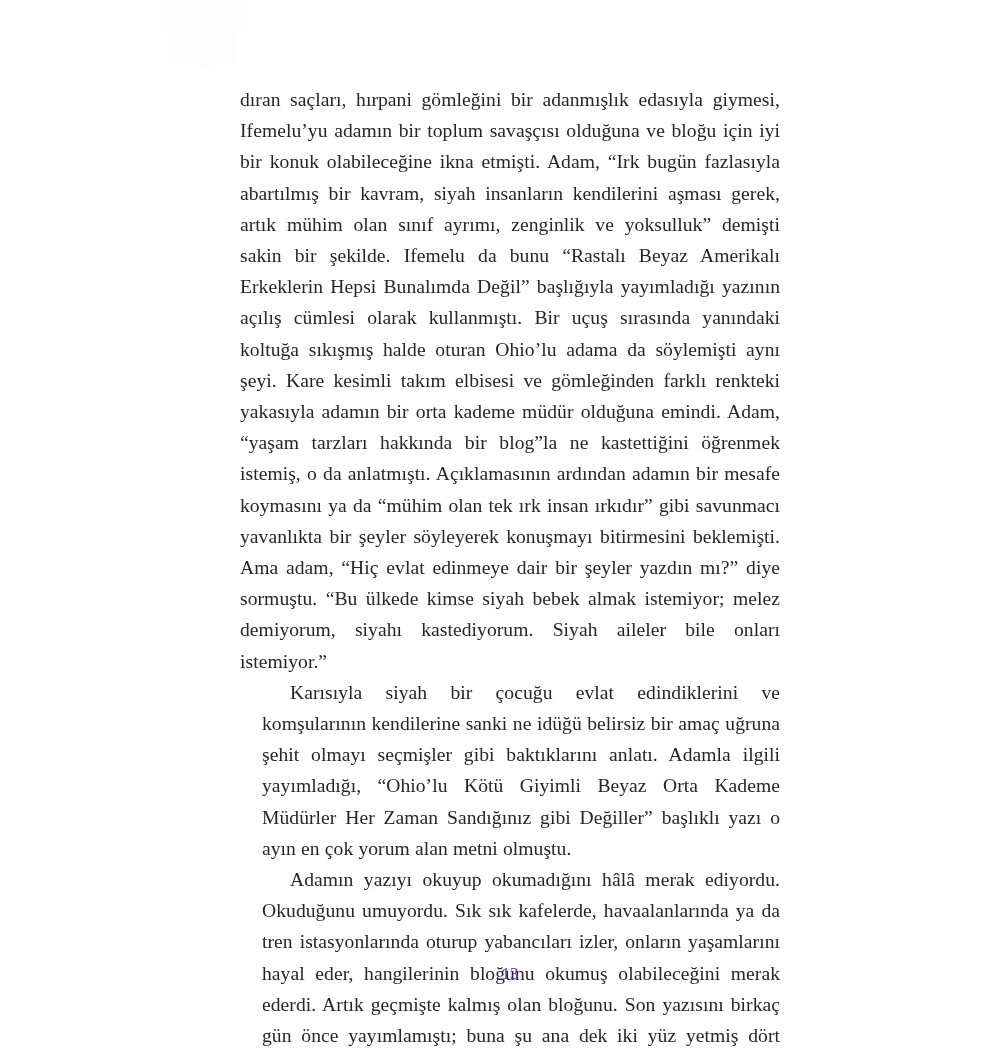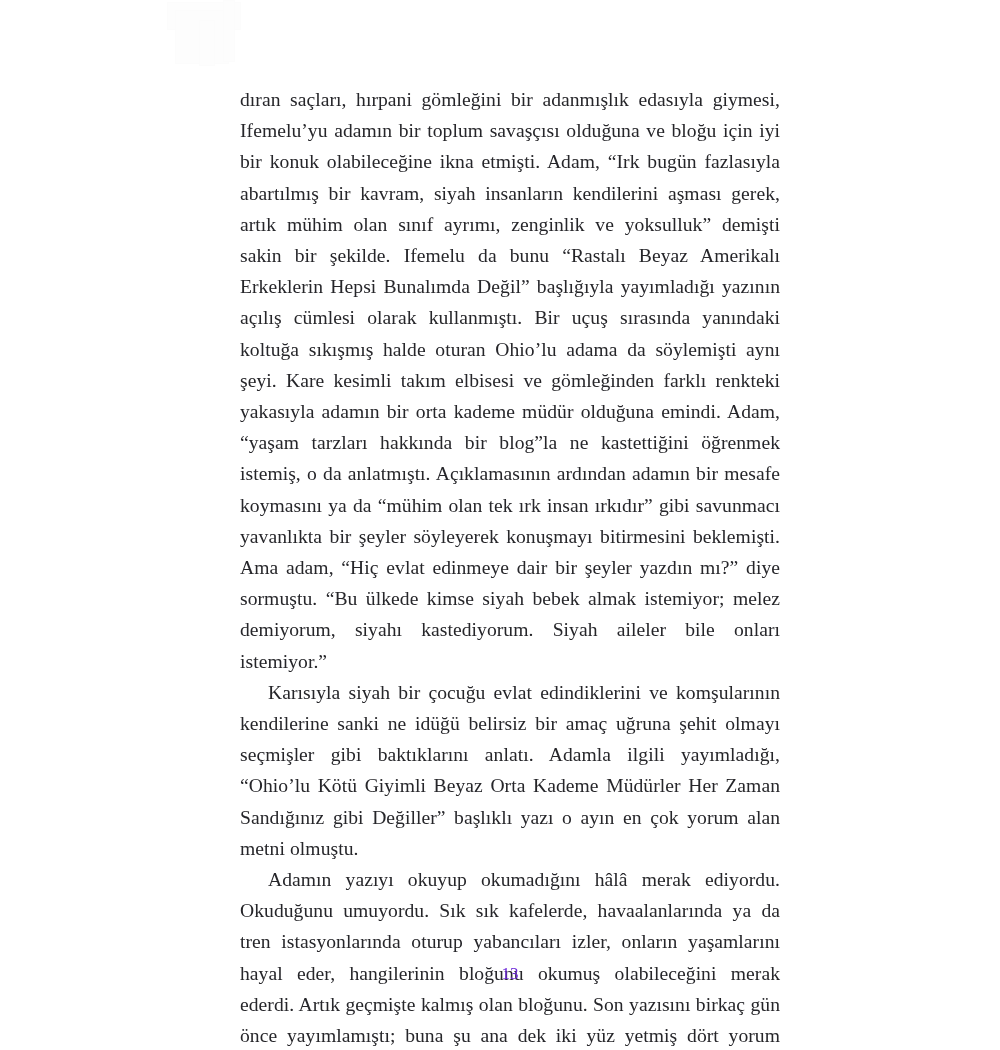--- a/index.html
+++ b/index.html
@@ -54,20 +54,21 @@
     color: #26262a;
     text-align: justify;
     text-justify: inter-word;
     -webkit-hyphens: none;
     hyphens: none;
     word-spacing: 0.2px;
     letter-spacing: 0.05px;
   }
   p.body-par.indent {
     text-indent: 28px;
+    margin-left: 22px;
   }
   
   p.body-par.full-justify {
     text-align-last: justify;
   }
   p.body-par.natural-last {
     text-align-last: left;
   }
 
   .folio {

